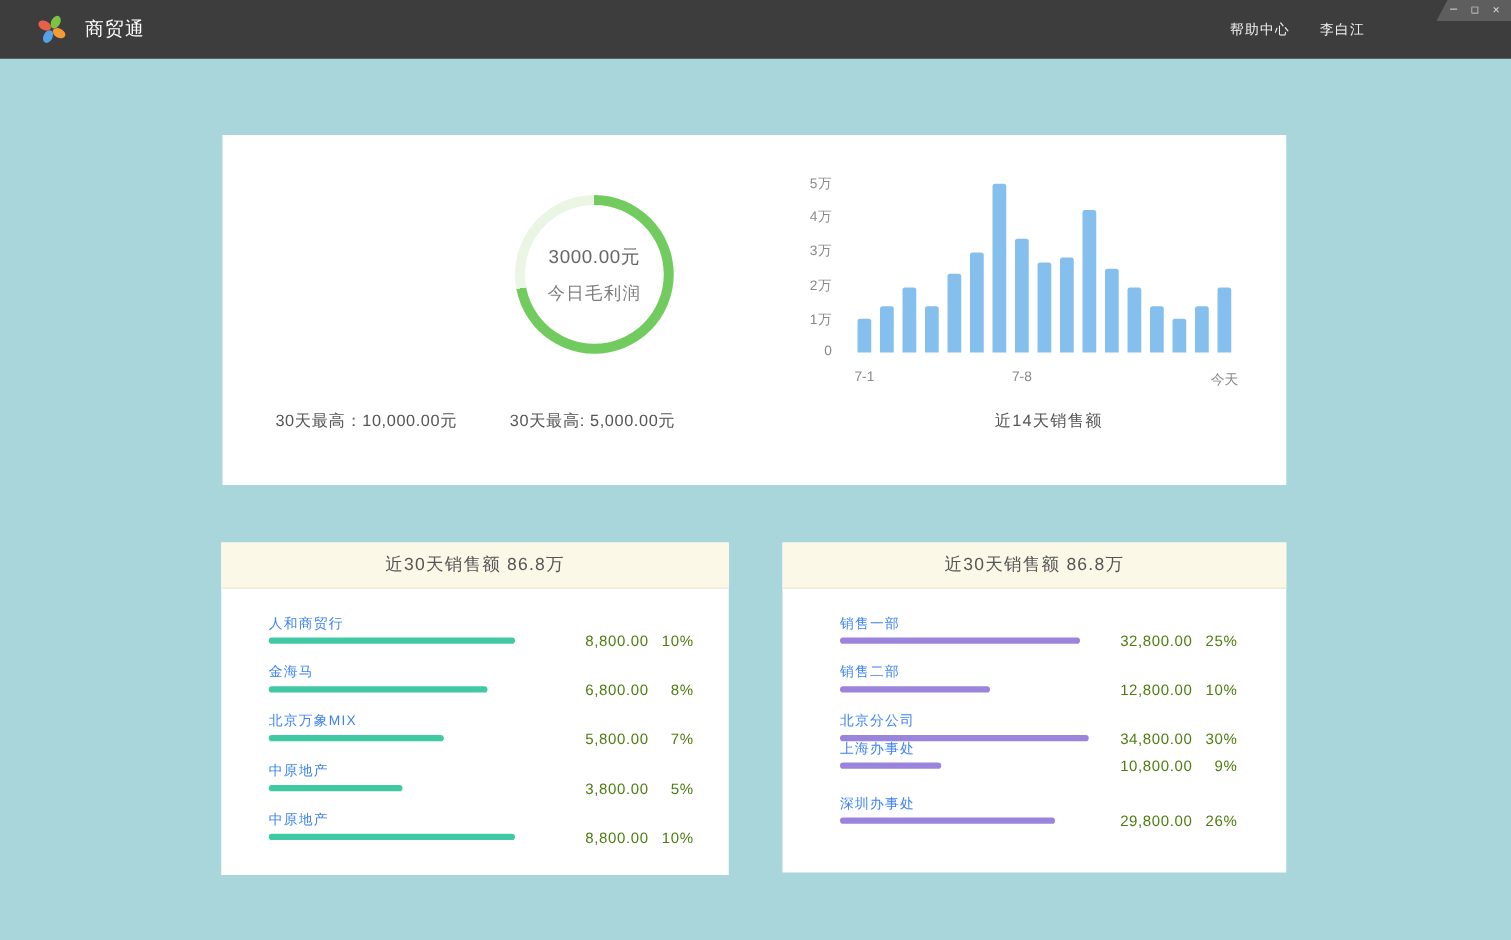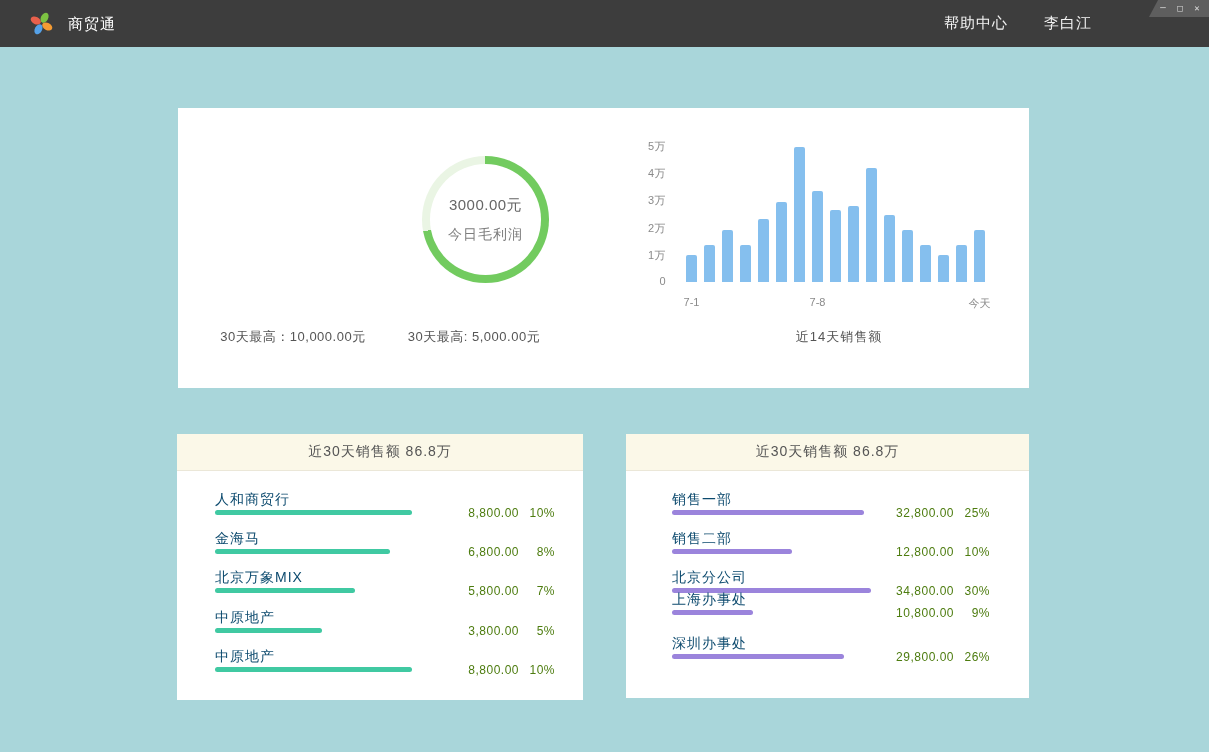--- a/index.html
+++ b/index.html
@@ -19,21 +19,21 @@
     position:absolute; left:28px; top:10px; width:27px; height:27px;
   }
   .app-title {
     position:absolute; left:68px; top:0; height:52px; line-height:47px;
     color:#ffffff; font-size:15px; letter-spacing:1px;
   }
   .titlebar-links {
     position:absolute; right:117px; top:0; height:47px;
     display:flex; align-items:center; gap:24px;
   }
-  .titlebar-link { color:#f2f2f2; font-size:15px; cursor:pointer; letter-spacing:1px;margin-left:12px; }
+  .titlebar-link { color:#f2f2f2; font-size:11px; cursor:pointer; letter-spacing:1px; }
   .win-controls {
     position:absolute; right:0; top:0; width:60px; height:17px;
     background:#5e5e5e;
     clip-path:polygon(9px 0, 100% 0, 100% 100%, 0 100%);
     display:flex; align-items:center; justify-content:flex-end;
     gap:7px; padding-right:7px;
   }
   .win-btn {
     color:#d9d9d9; font-size:9px; line-height:9px; width:10px;
     text-align:center; cursor:pointer; font-family:"DejaVu Sans Mono",monospace;
@@ -84,21 +84,21 @@
   }
   .chart-caption {
     position:absolute; left:508px; top:220px; width:306px; text-align:center;
     font-size:13px; color:#555; letter-spacing:1px;
   }
 
   
   .rank-row { position:absolute; height:36px; }
   #card-customers .rank-row { left:38px; right:28px; }
   #card-departments .rank-row { left:46px; right:39px; }
-  .rank-label { font-size:14px; color:#0c4a6e; letter-spacing:1px; }
+  .rank-label { font-size:11px; color:#3b82f6; letter-spacing:1px; }
   .rank-bar { position:absolute; left:0; top:19px; height:5px; border-radius:3px; }
   .rank-value {
     position:absolute; right:0; top:15px; display:flex;
     font-size:12px; color:#4d7c0f; letter-spacing:0.5px;
   }
   .rank-amt { width:74px; text-align:right; }
   .rank-pct { width:36px; text-align:right; }
 </style>
 </head>
 <body>
@@ -121,21 +121,21 @@
     <span class="win-btn">─</span>
     <span class="win-btn">□</span>
     <span class="win-btn">✕</span>
   </div>
 </div>
 
 <div class="card" id="card-overview">
 
   <div class="donut-caption" id="caption-sales">30天最高：10,000.00元</div>
 
-  <div class="donut" id="donut-profit" style="left: 244px; top: 48px; background: conic-gradient(rgb(114, 203, 95) 0deg, rgb(114, 203, 95) 72%, rgb(234, 245, 228) 72%, rgb(234, 245, 228) 100%);">
+  <div class="donut" id="donut-profit" style="left: 234px; top: 48px; background: conic-gradient(rgb(114, 203, 95) 0deg, rgb(114, 203, 95) 72%, rgb(234, 245, 228) 72%, rgb(234, 245, 228) 100%);">
     <div class="donut-hole">
       <div class="donut-value">3000.00元</div>
       <div class="donut-metric">今日毛利润</div>
     </div>
   </div>
   <div class="donut-caption" id="caption-profit">30天最高: 5,000.00元</div>
 
   <div id="chart14">
     <div class="chart-caption">近14天销售额</div>
   <div class="ytick" style="left: 448px; top: 31px;">5万</div>

